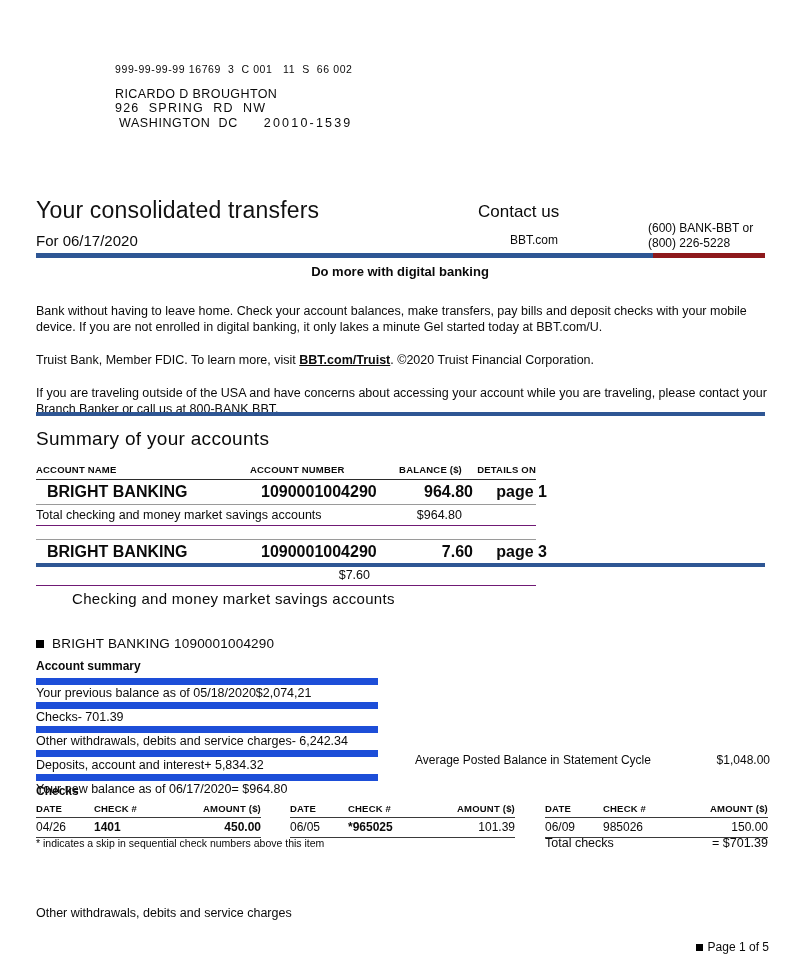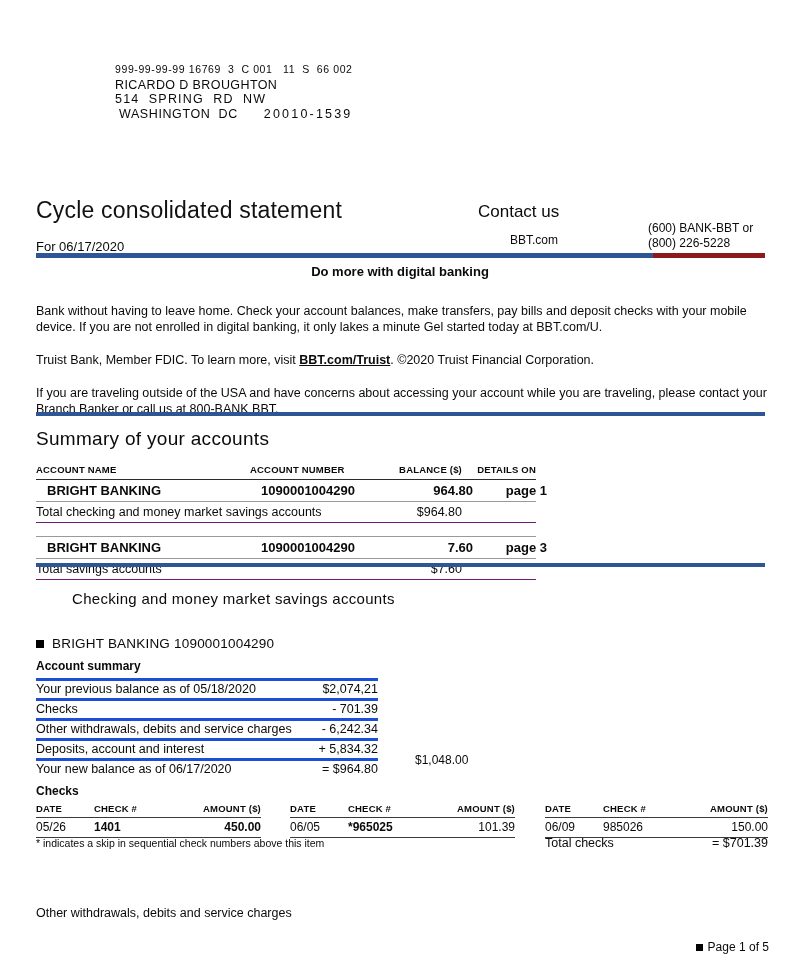--- a/index.html
+++ b/index.html
@@ -5,60 +5,60 @@
   * { margin:0; padding:0; box-sizing:border-box; }
   html,body { background:#ffffff; }
   .page {
     position:relative; width:800px; height:979px; background:#fff;
     font-family:"Liberation Sans", sans-serif; color:#0a0a0a;
     overflow:hidden;
   }
   
   .mailing { position:absolute; top:62px; left:115px; line-height:14.5px; }
   .mailing .code { font-size:10.5px; letter-spacing:.6px; white-space:pre; }
-  .mailing .name { font-size:12.5px; letter-spacing:.4px; margin-top:1px; }
+  .mailing .name { font-size:12.5px; letter-spacing:.4px; margin-top:10px; }
   .mailing .addr1 { font-size:12.5px; letter-spacing:1.2px; white-space:pre; }
   .mailing .addr2 { font-size:12.5px; letter-spacing:.6px; white-space:pre;text-align:right; }
   .mailing .zip { letter-spacing:2.2px; margin-left:26px; }
 
   
   .title { position:absolute; top:197px; left:36px; font-size:23px; letter-spacing:.2px; color:#111; }
-  .stmt-date { position:absolute; top:232px; left:36px; font-size:13px;margin-top:7px; }
+  .stmt-date { position:absolute; top:232px; left:36px; font-size:15px; }
   .contact-heading { position:absolute; top:202px; left:478px; font-size:17px; }
   .website { position:absolute; top:233px; left:510px; font-size:12px; }
   .phones { position:absolute; top:221px; left:648px; font-size:12px; line-height:15px; }
 
   .rule { position:absolute; left:36px; width:729px; }
   .rule1 { top:253px; height:5px; background:linear-gradient(to right,#2e5694 0%,#2e5694 84.6%,#8e191c 84.6%,#8e191c 100%); }
   .rule2 { top:412px; height:4px; background:#2e5694; }
   .rule3 { top:563px; height:4px; background:#2e5694; }
 
   
   .promo-heading { position:absolute; top:264px; left:0; width:800px; text-align:center; font-size:13px; font-weight:700; }
   .promo-body { position:absolute; top:303px; left:36px; width:734px; font-size:12.5px; line-height:16px; }
   .fdic-line { position:absolute; top:353px; left:36px; width:734px; font-size:12.5px; }
   .fdic-link { font-weight:700; text-decoration:underline; cursor:pointer; }
   .travel { position:absolute; top:385px; left:36px; width:734px; font-size:12.5px; line-height:16px; }
 
   
   .sum-heading { position:absolute; top:428px; left:36px; font-size:19px; letter-spacing:.3px; }
   .sum-table { position:absolute; top:464px; left:36px; width:500px; }
   .sum-head { display:grid; grid-template-columns:214px 120px 92px 74px; font-size:9.5px; font-weight:700; letter-spacing:.2px; padding-bottom:4px; border-bottom:1px solid #2b2b2b; }
-  .sum-row { display:grid; grid-template-columns:214px 120px 92px 74px; font-size:13px; font-weight:700; padding:3px 11px 3px; border-bottom:1px solid #9a9a9a; }
+  .sum-row { display:grid; grid-template-columns:214px 120px 92px 74px; font-size:16px; font-weight:700; padding:3px 11px 3px; border-bottom:1px solid #9a9a9a; }
   .sum-total { display:grid; grid-template-columns:334px 92px 74px; font-size:12.5px; padding:3px 0 3px; border-bottom:1px solid #701a75; }
   .sum-group2 { margin-top:13px; border-top:1px solid #9a9a9a; }
   .ra { text-align:right; }
 
   
   .section-heading { position:absolute; top:590px; left:72px; font-size:15px; letter-spacing:.3px; }
   .acct-title { position:absolute; top:636px; left:36px; font-size:13.5px; letter-spacing:.2px; }
   .sq { display:inline-block; width:8px; height:8px; background:#000; margin-right:8px; }
   .acct-sum-heading { position:absolute; top:659px; left:36px; font-size:12px; font-weight:700; }
   .acct-table { position:absolute; top:678px; left:36px; width:342px; font-size:12.5px; }
-  .acct-row { display:flex; justify-content:space-between; border-top:3px solid #1d4ed8; padding:1px 0 2px; }
+  .acct-row { display:flex; justify-content:flex-start; border-top:7px solid #1d4ed8; padding:1px 0 2px; }
   .avg-row { position:absolute; top:753px; left:415px; width:355px; display:flex; justify-content:space-between; font-size:12px; }
 
   
   .checks-heading { position:absolute; top:784px; left:36px; font-size:12px; font-weight:700; }
   .cg { position:absolute; top:803px; }
   .cg1 { left:36px; width:225px; }
   .cg2 { left:290px; width:225px; }
   .cg3 { left:545px; width:223px; }
   .cg-head { display:grid; grid-template-columns:58px 105px 1fr; font-size:9.5px; font-weight:700; letter-spacing:.2px; padding-bottom:3px; border-bottom:1px solid #3a3a3a; }
   .cg-row { display:grid; grid-template-columns:58px 105px 1fr; font-size:12px; padding:2px 0 3px; border-bottom:1px solid #3a3a3a; }
@@ -72,25 +72,25 @@
   .footer .sq2 { display:inline-block; width:7px; height:7px; background:#000; margin-right:5px; }
 </style>
 </head>
 <body>
 
 <div class="page">
 
   <div class="mailing">
     <div class="code">999-99-99-99 16769  3  C 001   11  S  66 002</div>
     <div class="name">RICARDO D BROUGHTON</div>
-    <div class="addr1">514  SPRING  RD  NW</div>
+    <div class="addr1">926  SPRING  RD  NW</div>
     <div class="addr2"><span>WASHINGTON  DC</span><span class="zip">20010-1539</span></div>
   </div>
 
-  <div class="title">Cycle consolidated statement</div>
+  <div class="title">Your consolidated transfers</div>
   <div class="stmt-date">For 06/17/2020</div>
   <div class="contact-heading">Contact us</div>
   <div class="website">BBT.com</div>
   <div class="phones">
     <div>(600) BANK-BBT or</div>
     <div>(800) 226-5228</div>
   </div>
   <div class="rule rule1"></div>
 
   <div class="promo-heading">Do more with digital banking</div>
@@ -119,21 +119,20 @@
       <span></span>
     </div>
     <div class="sum-group2">
       <div class="sum-row">
         <span>BRIGHT BANKING</span>
         <span>1090001004290</span>
         <span class="ra">7.60</span>
         <span class="ra">page 3</span>
       </div>
       <div class="sum-total">
-        <span>Total savings accounts</span>
         <span class="ra">$7.60</span>
         <span></span>
       </div>
     </div>
   </div>
   <div class="rule rule3"></div>
 
   <div class="section-heading">Checking and money market savings accounts</div>
   <div class="acct-title"><span class="sq"></span><span>BRIGHT BANKING 1090001004290</span></div>
   <div class="acct-sum-heading">Account summary</div>
@@ -155,33 +154,34 @@
       <span>Deposits, account and interest</span>
       <span>+ 5,834.32</span>
     </div>
     <div class="acct-row">
       <span>Your new balance as of 06/17/2020</span>
       <span>= $964.80</span>
     </div>
   </div>
 
   <div class="avg-row">
+    <span>Average Posted Balance in Statement Cycle</span>
     <span>$1,048.00</span>
   </div>
 
   <div class="checks-heading">Checks</div>
 
   <div class="cg cg1">
     <div class="cg-head">
       <span>DATE</span>
       <span>CHECK #</span>
       <span class="ra">AMOUNT ($)</span>
     </div>
     <div class="cg-row">
-      <span>05/26</span>
+      <span>04/26</span>
       <span class="bold">1401</span>
       <span class="ra bold">450.00</span>
     </div>
   </div>
 
   <div class="cg cg2">
     <div class="cg-head">
       <span>DATE</span>
       <span>CHECK #</span>
       <span class="ra">AMOUNT ($)</span>

